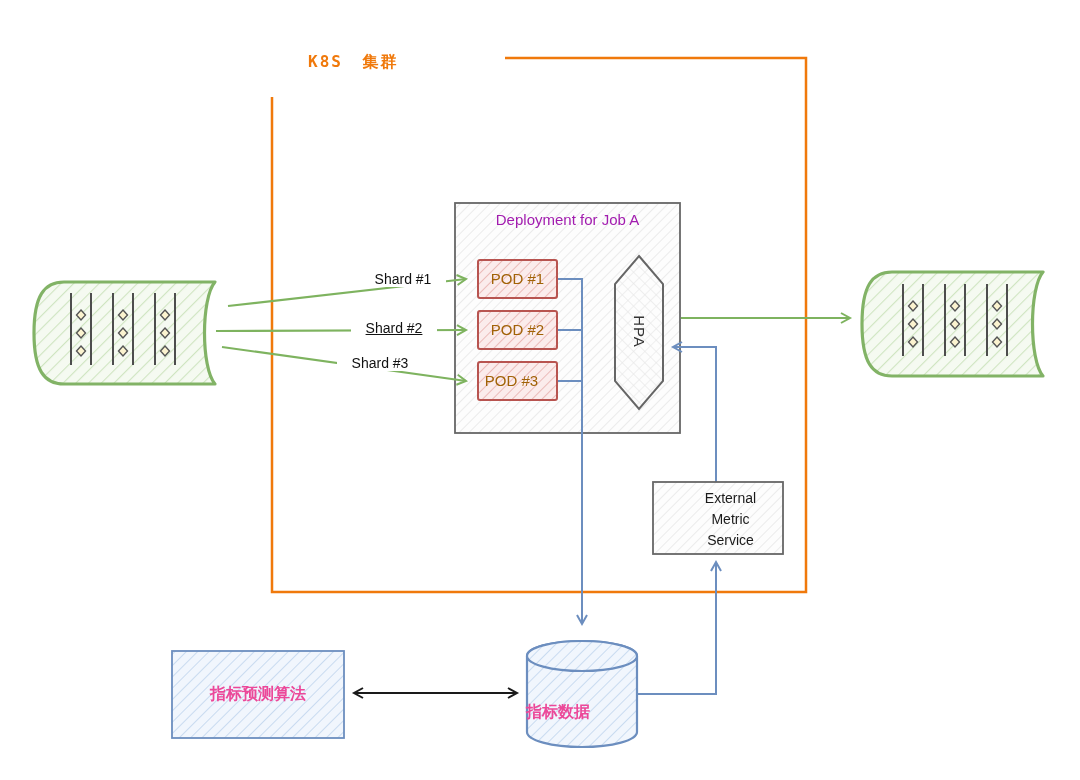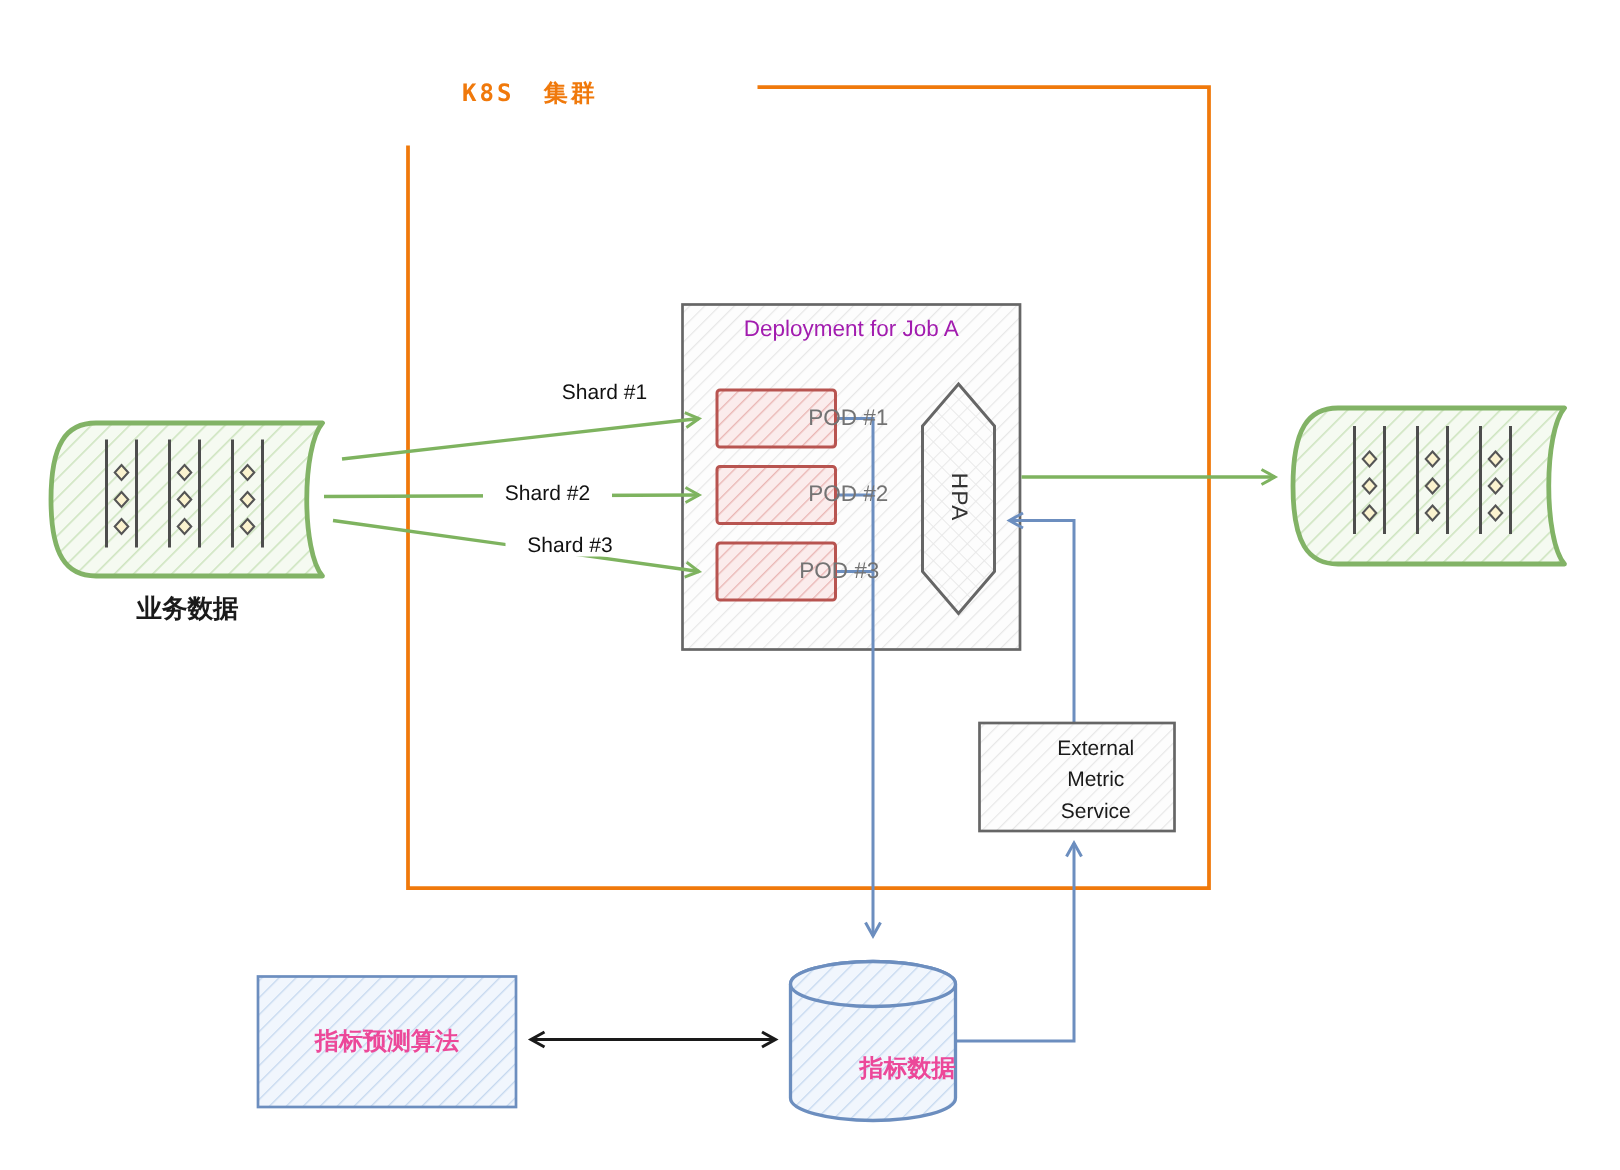--- a/index.html
+++ b/index.html
@@ -10,21 +10,21 @@
     color:#1a1a1a;
   }
   svg.layer { position:absolute; left:0; top:0; width:1080px; height:780px; }
   .lbl { position:absolute; white-space:nowrap; }
   .cluster-title {
     font-family:"DejaVu Sans Mono","Liberation Mono",monospace;
     font-weight:bold; font-size:16px; color:#f0790b;
     letter-spacing:2px; word-spacing:8px;
   }
   .box-title { font-size:15px; color:#a21caf; text-align:center; }
-  .pod-label { font-size:15px; color:#737373; text-align:center; line-height:38px;padding-left:48px; }
+  .pod-label { font-size:15px; color:#a16207; text-align:center; line-height:38px; }
   .hpa-label {
     font-size:15px; color:#333; letter-spacing:1px;
     transform:rotate(90deg); transform-origin:center center;
     width:60px; text-align:center;
   }
   .shard-label {
     font-size:14px; color:#111; background:#ffffff;
     padding:0 3px; text-align:center;
   }
   .store-label { font-size:17px; font-weight:600; text-align:center; }
@@ -140,28 +140,27 @@
   <div class="lbl cluster-title" style="left:308px; top:52px;">K8S 集群</div>
 
   <div class="lbl box-title" style="left:455px; top:211px; width:225px;">Deployment for Job A</div>
 
   <div class="lbl pod-label" style="left:478px; top:260px; width:79px;">POD #1</div>
   <div class="lbl pod-label" style="left:478px; top:311px; width:79px;">POD #2</div>
   <div class="lbl pod-label" style="left:478px; top:362px; width:67px;">POD #3</div>
 
   <div class="lbl hpa-label" style="left:609px; top:323px;">HPA</div>
 
-  <div class="lbl shard-label" style="left:360px; top:253px; width:80px;">Shard #1</div>
-  <div class="lbl shard-label" style="left:322px; top:320px; width:80px;">Shard #2</div>
+  <div class="lbl shard-label" style="left:360px; top:271px; width:80px;">Shard #1</div>
+  <div class="lbl shard-label" style="left:351px; top:320px; width:80px;text-decoration:underline;">Shard #2</div>
   <div class="lbl shard-label" style="left:337px; top:355px; width:80px;">Shard #3</div>
 
-  <div class="lbl store-label" style="left:45px; top:394px; width:160px;">业务数据</div>
 
   <div class="lbl ems-label" style="left:653px; top:488px; width:155px;">
     <span>External</span>
     <span>Metric</span>
     <span>Service</span>
   </div>
 
-  <div class="lbl blue-node-label" style="left:556px; top:702px; width:98px;">指标数据</div>
+  <div class="lbl blue-node-label" style="left:509px; top:702px; width:98px;">指标数据</div>
   <div class="lbl blue-node-label" style="left:172px; top:684px; width:172px;">指标预测算法</div>
 
 </div>
 
 </body></html>

